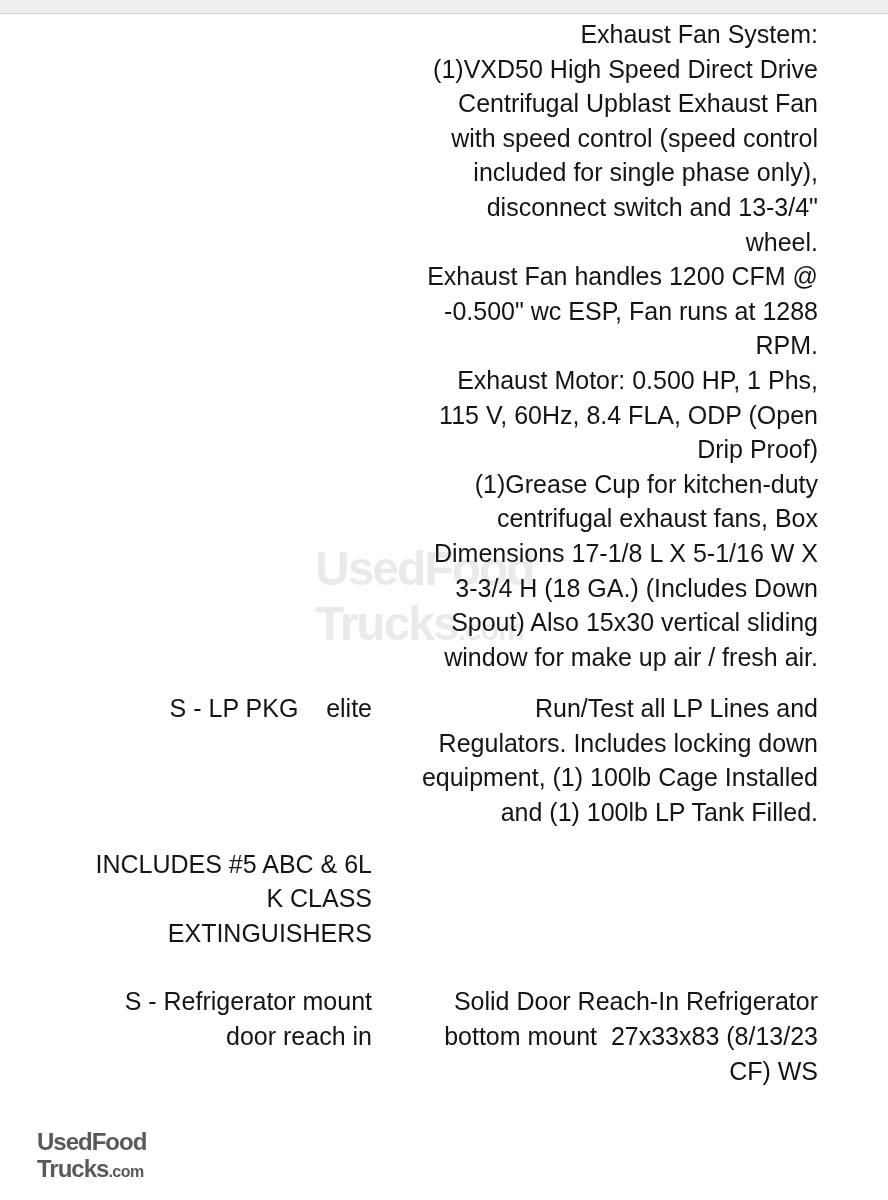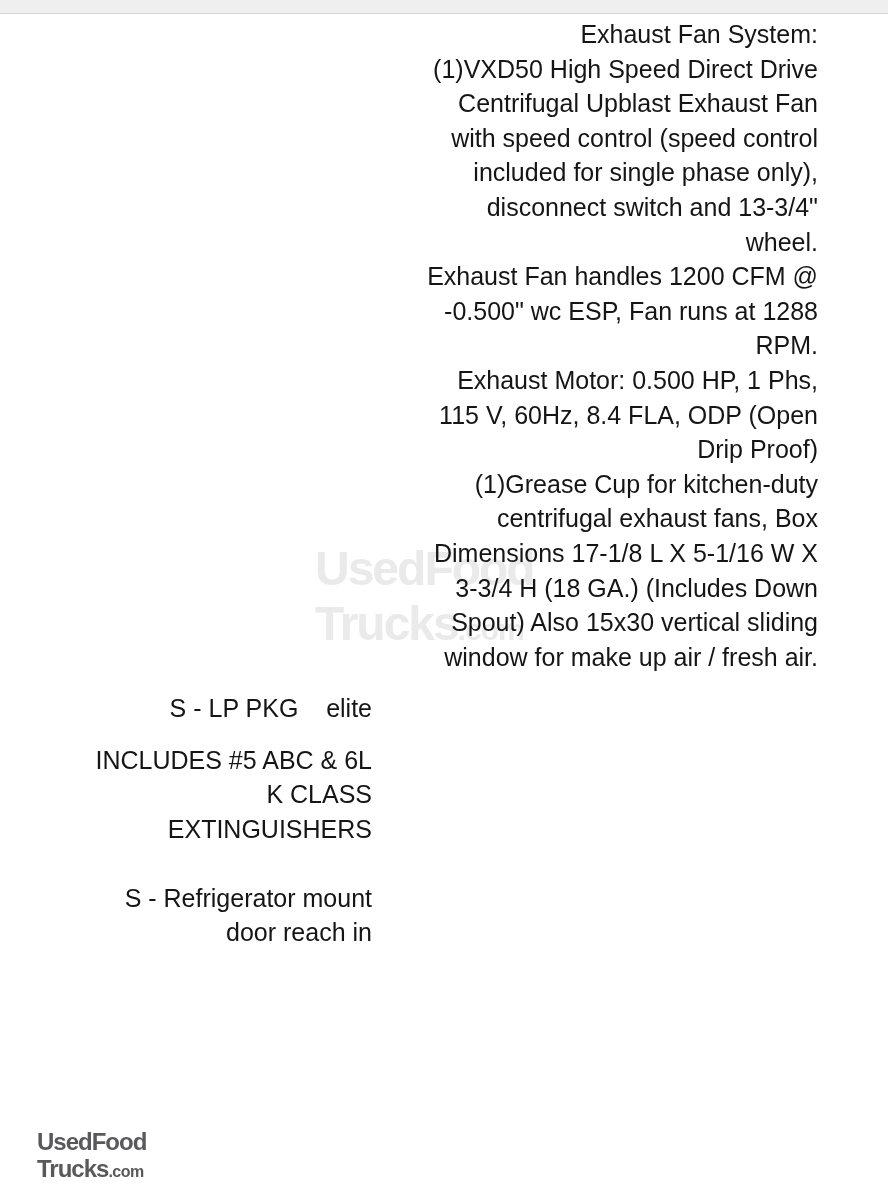--- a/index.html
+++ b/index.html
@@ -114,33 +114,40 @@
 (1)Grease Cup for kitchen-duty
 centrifugal exhaust fans, Box
 Dimensions 17-1/8 L X 5-1/16 W X
 3-3/4 H (18 GA.) (Includes Down
 Spout) Also 15x30 vertical sliding
 window for make up air / fresh air.</div>
     </div>
 
     <div class="row">
       <div class="cell">S - LP PKG    elite</div>
+      <div class="cell">Run/Test all LP Lines and
+Regulators. Includes locking down
+equipment, (1) 100lb Cage Installed
+and (1) 100lb LP Tank Filled.</div>
     </div>
 
     <div class="row">
       <div class="cell">INCLUDES #5 ABC &amp; 6L K CLASS
 EXTINGUISHERS</div>
     </div>
 
     <div class="row">
     </div>
 
     <div class="row">
       <div class="cell">S - Refrigerator mount
 door reach in</div>
+      <div class="cell">Solid Door Reach-In Refrigerator
+bottom mount  27x33x83 (8/13/23
+CF) WS</div>
     </div>
 
   </div>
 
   <div class="logo-bottom">
     <div class="logo-line">UsedFood</div>
     <div class="logo-line"><span>Trucks</span><span class="logo-suffix">.com</span></div>
   </div>
 
 </div>

